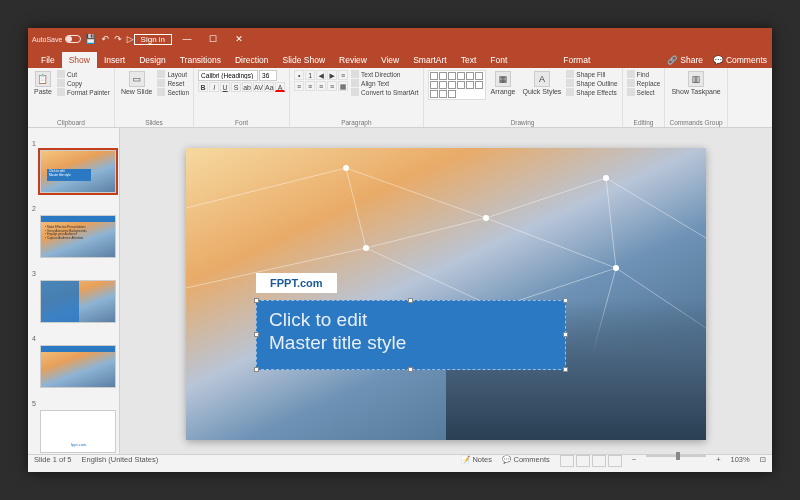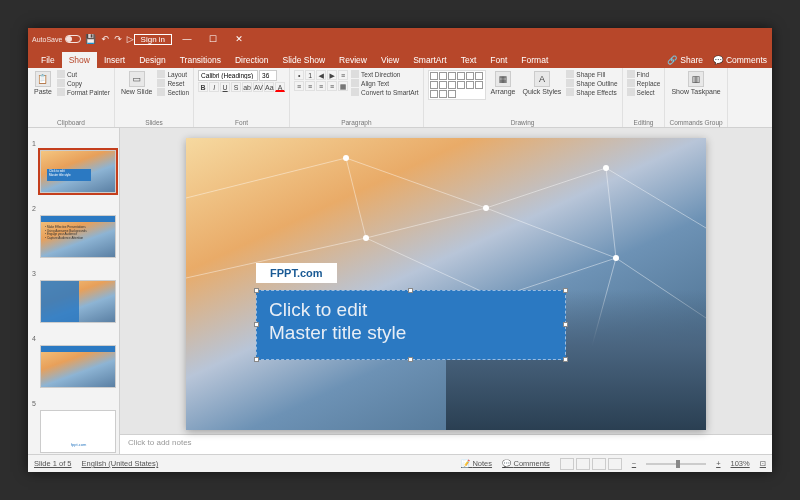--- a/index.html
+++ b/index.html
@@ -17,21 +17,21 @@
 .qat { display:flex; gap:5px; align-items:center; opacity:.9; }
 .qat span { font-size:9px; }
 .autosave { font-size:7px; opacity:.85; display:flex; align-items:center; gap:3px; }
 .toggle { width:16px; height:8px; border:1px solid #fff; border-radius:4px; position:relative; }
 .toggle::after { content:""; position:absolute; width:6px; height:6px; background:#fff; border-radius:50%; left:0; top:0; }
 
 
 .tabs { height:18px; background:#b7472a; display:flex; align-items:flex-end; font-size:8.5px; color:#fff; padding-left:6px; }
 .tab { padding:3px 7px; cursor:pointer; }
 .tab.active { background:#f3f3f3; color:#b7472a; }
-.tab.format { color:#fff; }
+.tab.format { color:#fff;margin-left:42px; }
 .tabs .spacer { flex:1; }
 .tabs .tell { opacity:.9; padding:3px 6px; }
 .tabs .share { padding:3px 5px; }
 
 
 .ribbon { height:60px; background:#f3f3f3; border-bottom:1px solid #d0d0d0; display:flex; font-size:7px; color:#444; }
 .group { border-right:1px solid #e0e0e0; padding:2px 4px 1px; display:flex; flex-direction:column; justify-content:space-between; }
 .group-label { text-align:center; font-size:6.5px; color:#777; padding-top:1px; }
 .group-body { display:flex; gap:3px; flex:1; align-items:flex-start; }
 .bigbtn { display:flex; flex-direction:column; align-items:center; gap:1px; padding:1px 2px; }
@@ -67,21 +67,21 @@
 .title-box .handle { position:absolute; width:5px; height:5px; background:#fff; border:1px solid #888; }
 .h-tl{top:-3px;left:-3px}.h-tr{top:-3px;right:-3px}.h-bl{bottom:-3px;left:-3px}.h-br{bottom:-3px;right:-3px}
 .h-tm{top:-3px;left:50%;margin-left:-3px}.h-bm{bottom:-3px;left:50%;margin-left:-3px}
 .h-ml{top:50%;left:-3px;margin-top:-3px}.h-mr{top:50%;right:-3px;margin-top:-3px}
 .free-txt { position:absolute; left:70px; bottom:28px; color:#fff; font-size:17px; font-weight:700; letter-spacing:.5px; }
 .city { position:absolute; right:0; bottom:0; width:260px; height:140px; background:linear-gradient(to top,#2a3f52 0%,#4a6580 60%,transparent 100%); }
 
 .notes { height:20px; background:#fff; border-top:1px solid #d0d0d0; font-size:8px; color:#999; padding:3px 8px; }
 
 
-.status { height:18px; background:#f3f3f3; border-top:1px solid #d0d0d0; display:flex; align-items:center; font-size:7.5px; color:#555; padding:0 6px; gap:10px;text-decoration:underline; }
+.status { height:18px; background:#f3f3f3; border-top:1px solid #d0d0d0; display:flex; font-size:7.5px; color:#555; padding:0 6px; gap:10px; }
 .status .spacer { flex:1; }
 .status .viewbtns { display:flex; gap:2px; }
 .status .viewbtns span { width:14px; height:12px; border:1px solid #ccc; }
 .zoom-slider { width:60px; height:2px; background:#ccc; position:relative; }
 .zoom-slider::after { content:""; position:absolute; width:4px; height:8px; background:#888; top:-3px; left:50%; }
 </style>
 </head>
 <body>
 
 <div class="app">
@@ -361,21 +361,20 @@
           <div class="badge">FPPT.com</div>
           <div class="title-box">
             <span>Click to edit</span><br>
             <span>Master title style</span>
             <div class="handle h-tl"></div><div class="handle h-tm"></div><div class="handle h-tr"></div>
             <div class="handle h-ml"></div><div class="handle h-mr"></div>
             <div class="handle h-bl"></div><div class="handle h-bm"></div><div class="handle h-br"></div>
           </div>
         </div>
       </div>
-      <div class="notes">Click to add notes</div>
     </div>
   </div>
 
   <div class="status">
     <span>Slide 1 of 5</span>
     <span>English (United States)</span>
     <div class="spacer"></div>
     <span>📝 <span>Notes</span></span>
     <span>💬 <span>Comments</span></span>
     <div class="viewbtns">

